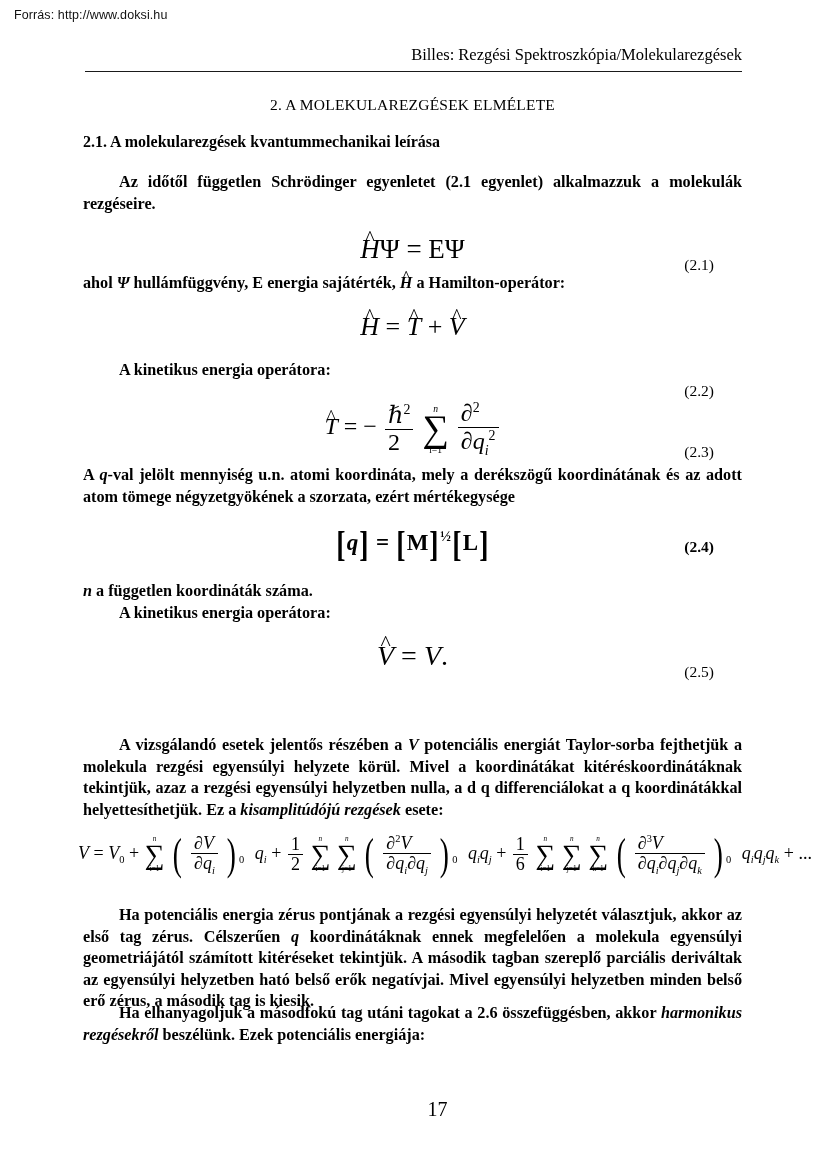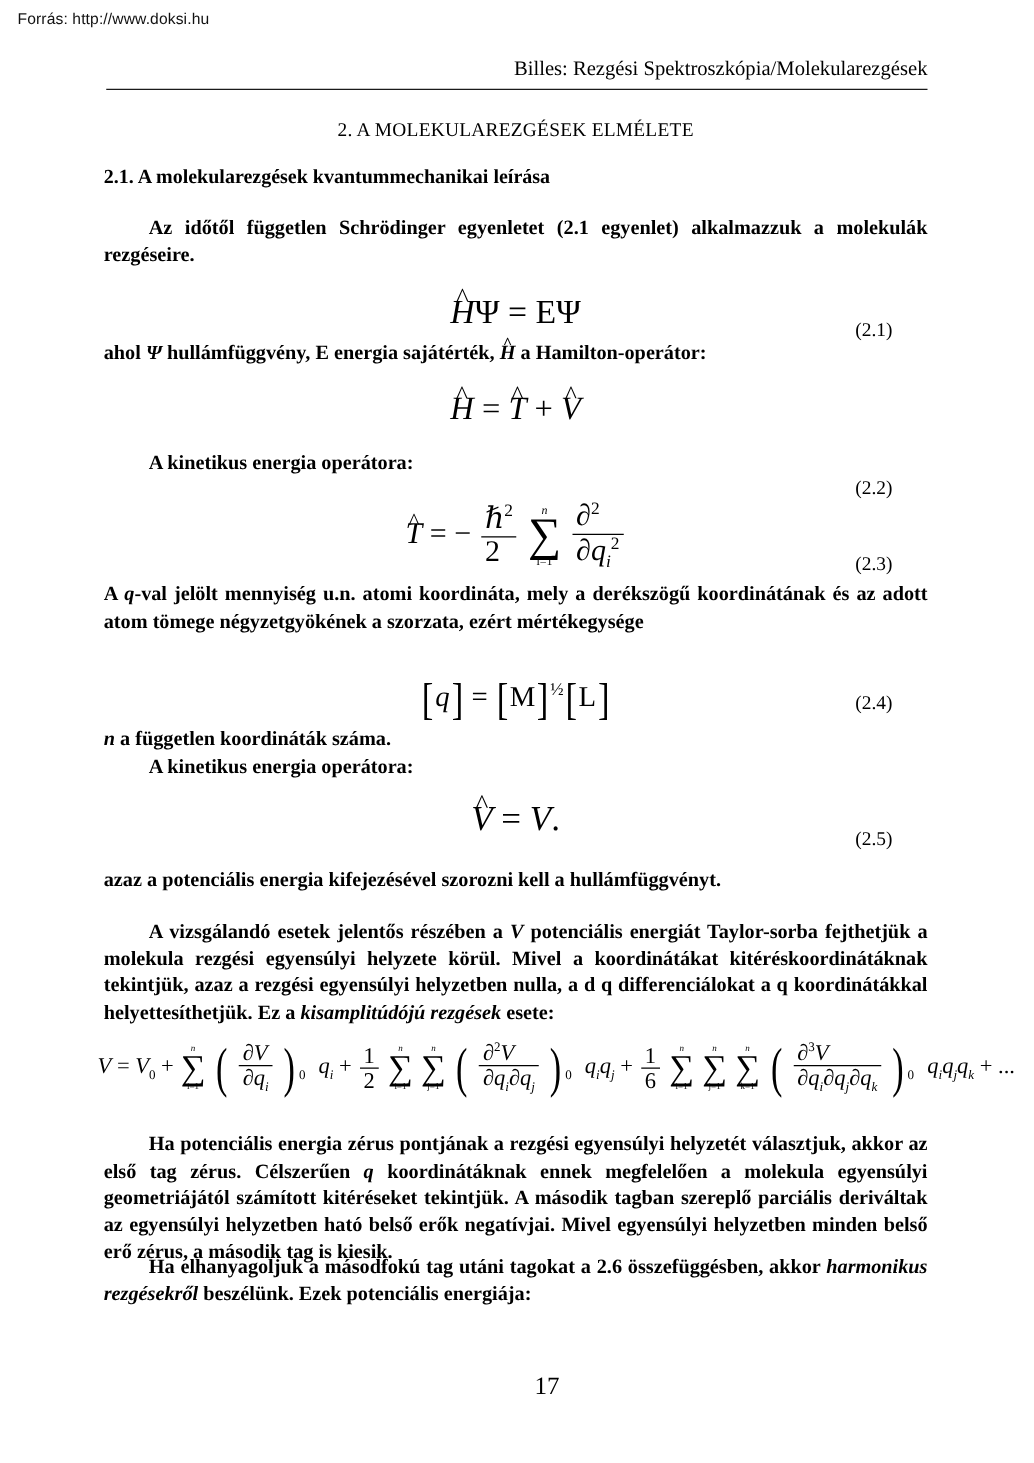--- a/index.html
+++ b/index.html
@@ -245,21 +245,21 @@
         <span class="den"><span class="mup">∂</span><span class="mi">q</span><sub class="ix">i</sub><sup class="ex">2</sup></span>
       </span>
     </div>
     <div class="eq-num" style="top:43px;">(2.3)</div>
   </div>
 
   <div class="col" style="top:465px;">
     <p class="body"><span>A </span><span class="mi">q</span><span>-val jelölt mennyiség u.n. atomi koordináta, mely a derékszögű koordinátának és az adott atom tömege négyzetgyökének a szorzata, ezért mértékegysége</span></p>
   </div>
 
-  <div class="eq-row" style="top:544px;">
+  <div class="eq-row" style="top:528px;font-weight:bold;">
     <div class="eq-body" style="font-size:23px;">
       <span class="bracket-tall">[</span><span class="mi">q</span><span class="bracket-tall">]</span>
       <span class="mup"> = </span>
       <span class="bracket-tall">[</span><span class="mup">M</span><span class="bracket-tall">]</span><span style="font-size:.62em;vertical-align:super;">½</span><span class="bracket-tall">[</span><span class="mup">L</span><span class="bracket-tall">]</span>
     </div>
     <div class="eq-num" style="top:10px;">(2.4)</div>
   </div>
 
   <div class="col" style="top:581px;">
     <p class="body"><span class="mi">n</span><span> a független koordináták száma.</span></p>
@@ -267,23 +267,20 @@
   </div>
 
   <div class="eq-row" style="top:640px;">
     <div class="eq-body" style="font-size:28px;">
       <span class="hat-wrap mi">V<span class="hat">^</span></span>
       <span class="mup"> = </span><span class="mi">V</span><span class="mup">.</span>
     </div>
     <div class="eq-num" style="top:23px;">(2.5)</div>
   </div>
 
-  <div class="col" style="top:694px;">
-    <p class="body">azaz a potenciális energia kifejezésével szorozni kell a hullámfüggvényt.</p>
-  </div>
 
   <div class="col" style="top:735px;">
     <p class="body indent"><span>A vizsgálandó esetek jelentős részében a </span><span class="mi">V</span><span> potenciális energiát Taylor-sorba fejthetjük a molekula rezgési egyensúlyi helyzete körül. Mivel a koordinátákat kitéréskoordinátáknak tekintjük, azaz a rezgési egyensúlyi helyzetben nulla, a  d q differenciálokat a q koordinátákkal helyettesíthetjük. Ez a </span><em>kisamplitúdójú rezgések</em><span> esete:</span></p>
   </div>
 
   <div class="eq-row" style="top:833px;left:78px;width:672px;">
     <div class="eq-body" style="font-size:18px;text-align:left;white-space:nowrap;">
       <span class="mi">V</span><span class="mup"> = </span><span class="mi">V</span><sub class="ix0">0</sub><span class="mup"> + </span>
       <span class="sum">
         <span class="sup">n</span><span class="sym">∑</span><span class="sub">i=1</span>

